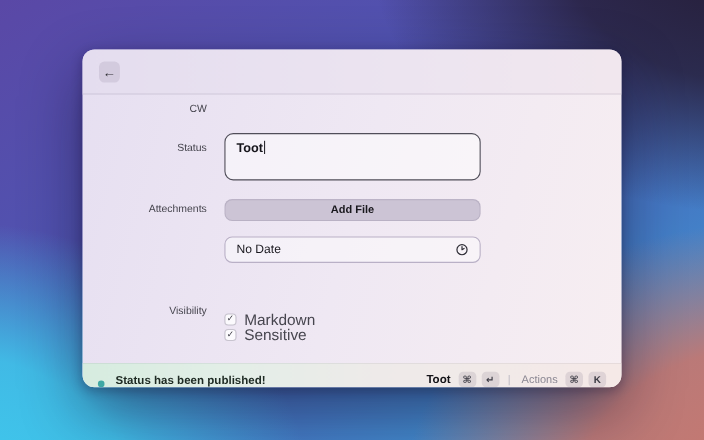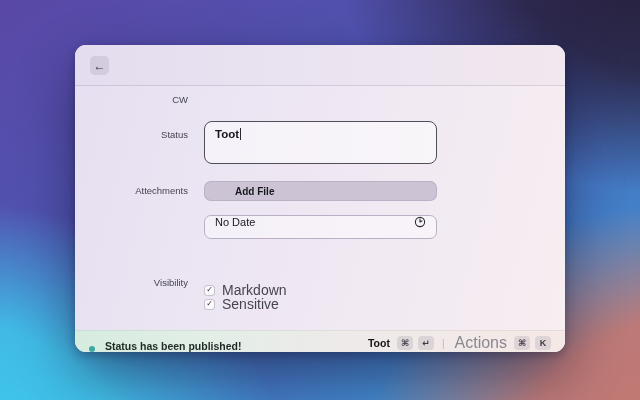--- a/index.html
+++ b/index.html
@@ -14,36 +14,36 @@
     background:linear-gradient(105deg,#e6dff1 0%,#efe8f3 50%,#f7eef1 100%);
     box-shadow:0 22px 55px rgba(15,8,35,.45),0 3px 10px rgba(15,8,35,.28);}
   .header{position:absolute;top:0;left:0;right:0;height:40px;background:linear-gradient(90deg,#e4ddef 0%,#ece4f0 60%,#f1e7ee 100%);border-bottom:1px solid rgba(70,60,95,.14);}
   .back-btn{position:absolute;left:15px;top:11px;width:19px;height:19px;border-radius:5px;background:rgba(90,80,110,.13);display:flex;align-items:center;justify-content:center;font-size:12px;color:#2e2d33;cursor:pointer;}
   .field-label{position:absolute;right:377px;font-size:9.5px;color:#46454e;white-space:nowrap;line-height:12px;}
   .ctl{position:absolute;left:129px;width:233px;box-sizing:border-box;}
   .cw-input{top:45px;height:20px;border:1px solid #b9b0c6;border-radius:6px;background:rgba(255,255,255,.45);padding:0 9px;font-size:10.5px;color:#1c1b21;font-family:inherit;outline:none;}
   .cw-input::placeholder{color:#a39eae;}
   .content-area{top:76px;height:43px;border:1.5px solid #504e59;border-radius:8px;background:rgba(255,255,255,.5);padding:6px 10px;font-size:11.5px;font-weight:600;color:#17161c;line-height:13px;}
   .caret{display:inline-block;width:1px;height:12px;background:#2b2a31;vertical-align:-2px;margin-left:1px;}
-  .addfile-btn{top:136px;height:20px;border-radius:7px;background:#ccc4d5;border:1px solid rgba(90,80,110,.16);display:flex;align-items:center;justify-content:flex-start;font-size:10px;font-weight:700;color:#19181d;cursor:pointer;padding-left:30px;}
-  .pick-field{height:24px;border:1px solid #b9b0c6;border-radius:7px;background:rgba(255,255,255,.45);display:flex;align-items:flex-start;padding:0 10px;font-size:11px;color:#1a191f;cursor:pointer;}
+  .addfile-btn{top:136px;height:20px;border-radius:7px;background:#ccc4d5;border:1px solid rgba(90,80,110,.16);display:flex;align-items:center;justify-content:center;font-size:10px;font-weight:700;color:#19181d;cursor:pointer;}
+  .pick-field{height:24px;border:1px solid #b9b0c6;border-radius:7px;background:rgba(255,255,255,.45);display:flex;align-items:center;padding:0 10px;font-size:11px;color:#1a191f;cursor:pointer;}
   .scheduled-field{top:170px;}
   .visibility-field{top:206px;font-weight:600;}
   .trail{margin-left:auto;display:flex;align-items:center;}
   .chevron{width:6px;height:6px;border-right:1.4px solid #4a4953;border-bottom:1.4px solid #4a4953;transform:rotate(45deg);margin-top:-3px;}
   .check-row{position:absolute;left:129px;display:flex;align-items:center;gap:7px;cursor:pointer;}
   .checkbox{width:11px;height:11px;box-sizing:border-box;border-radius:3.5px;background:rgba(255,255,255,.8);border:1px solid rgba(90,80,110,.32);display:flex;align-items:center;justify-content:center;font-size:8px;font-weight:700;color:#2e2d36;line-height:1;}
   .check-label{font-size:14px;color:#46454e;}
   .footer{position:absolute;left:0;right:0;bottom:0;height:22px;background:linear-gradient(90deg,#d6ecdf 0%,#e3eee7 28%,#eeeae9 55%,#f5e9e7 100%);border-top:1px solid rgba(70,60,95,.08);display:flex;align-items:flex-end;padding:0 14px;box-sizing:border-box;}
   .status-dot{width:6px;height:6px;border-radius:50%;background:#3fa8a4;margin-right:10px;flex:none;}
   .status-text{font-size:10.5px;font-weight:600;color:#1e2a23;}
   .footer-right{margin-left:auto;display:flex;align-items:center;gap:5px;}
   .kbd{min-width:10px;height:14px;padding:0 3px;border-radius:4px;background:rgba(110,100,125,.16);display:flex;align-items:center;justify-content:center;font-size:9px;font-weight:600;color:#3c3b44;cursor:pointer;}
   .toot-label{font-weight:700;font-size:10.5px;color:#141318;margin-right:2px;}
-  .actions-label{font-size:16px;color:#8a8792;margin:0 2px 0 2px;}
+  .actions-label{font-size:10px;color:#8a8792;margin:0 2px 0 2px;}
   .sep{color:#bcb9c2;font-size:10px;margin:0 3px;}
   svg{display:block;}
 </style>
 </head>
 <body>
 
 <div class="stage">
   <div class="window">
 
     <div class="header">

